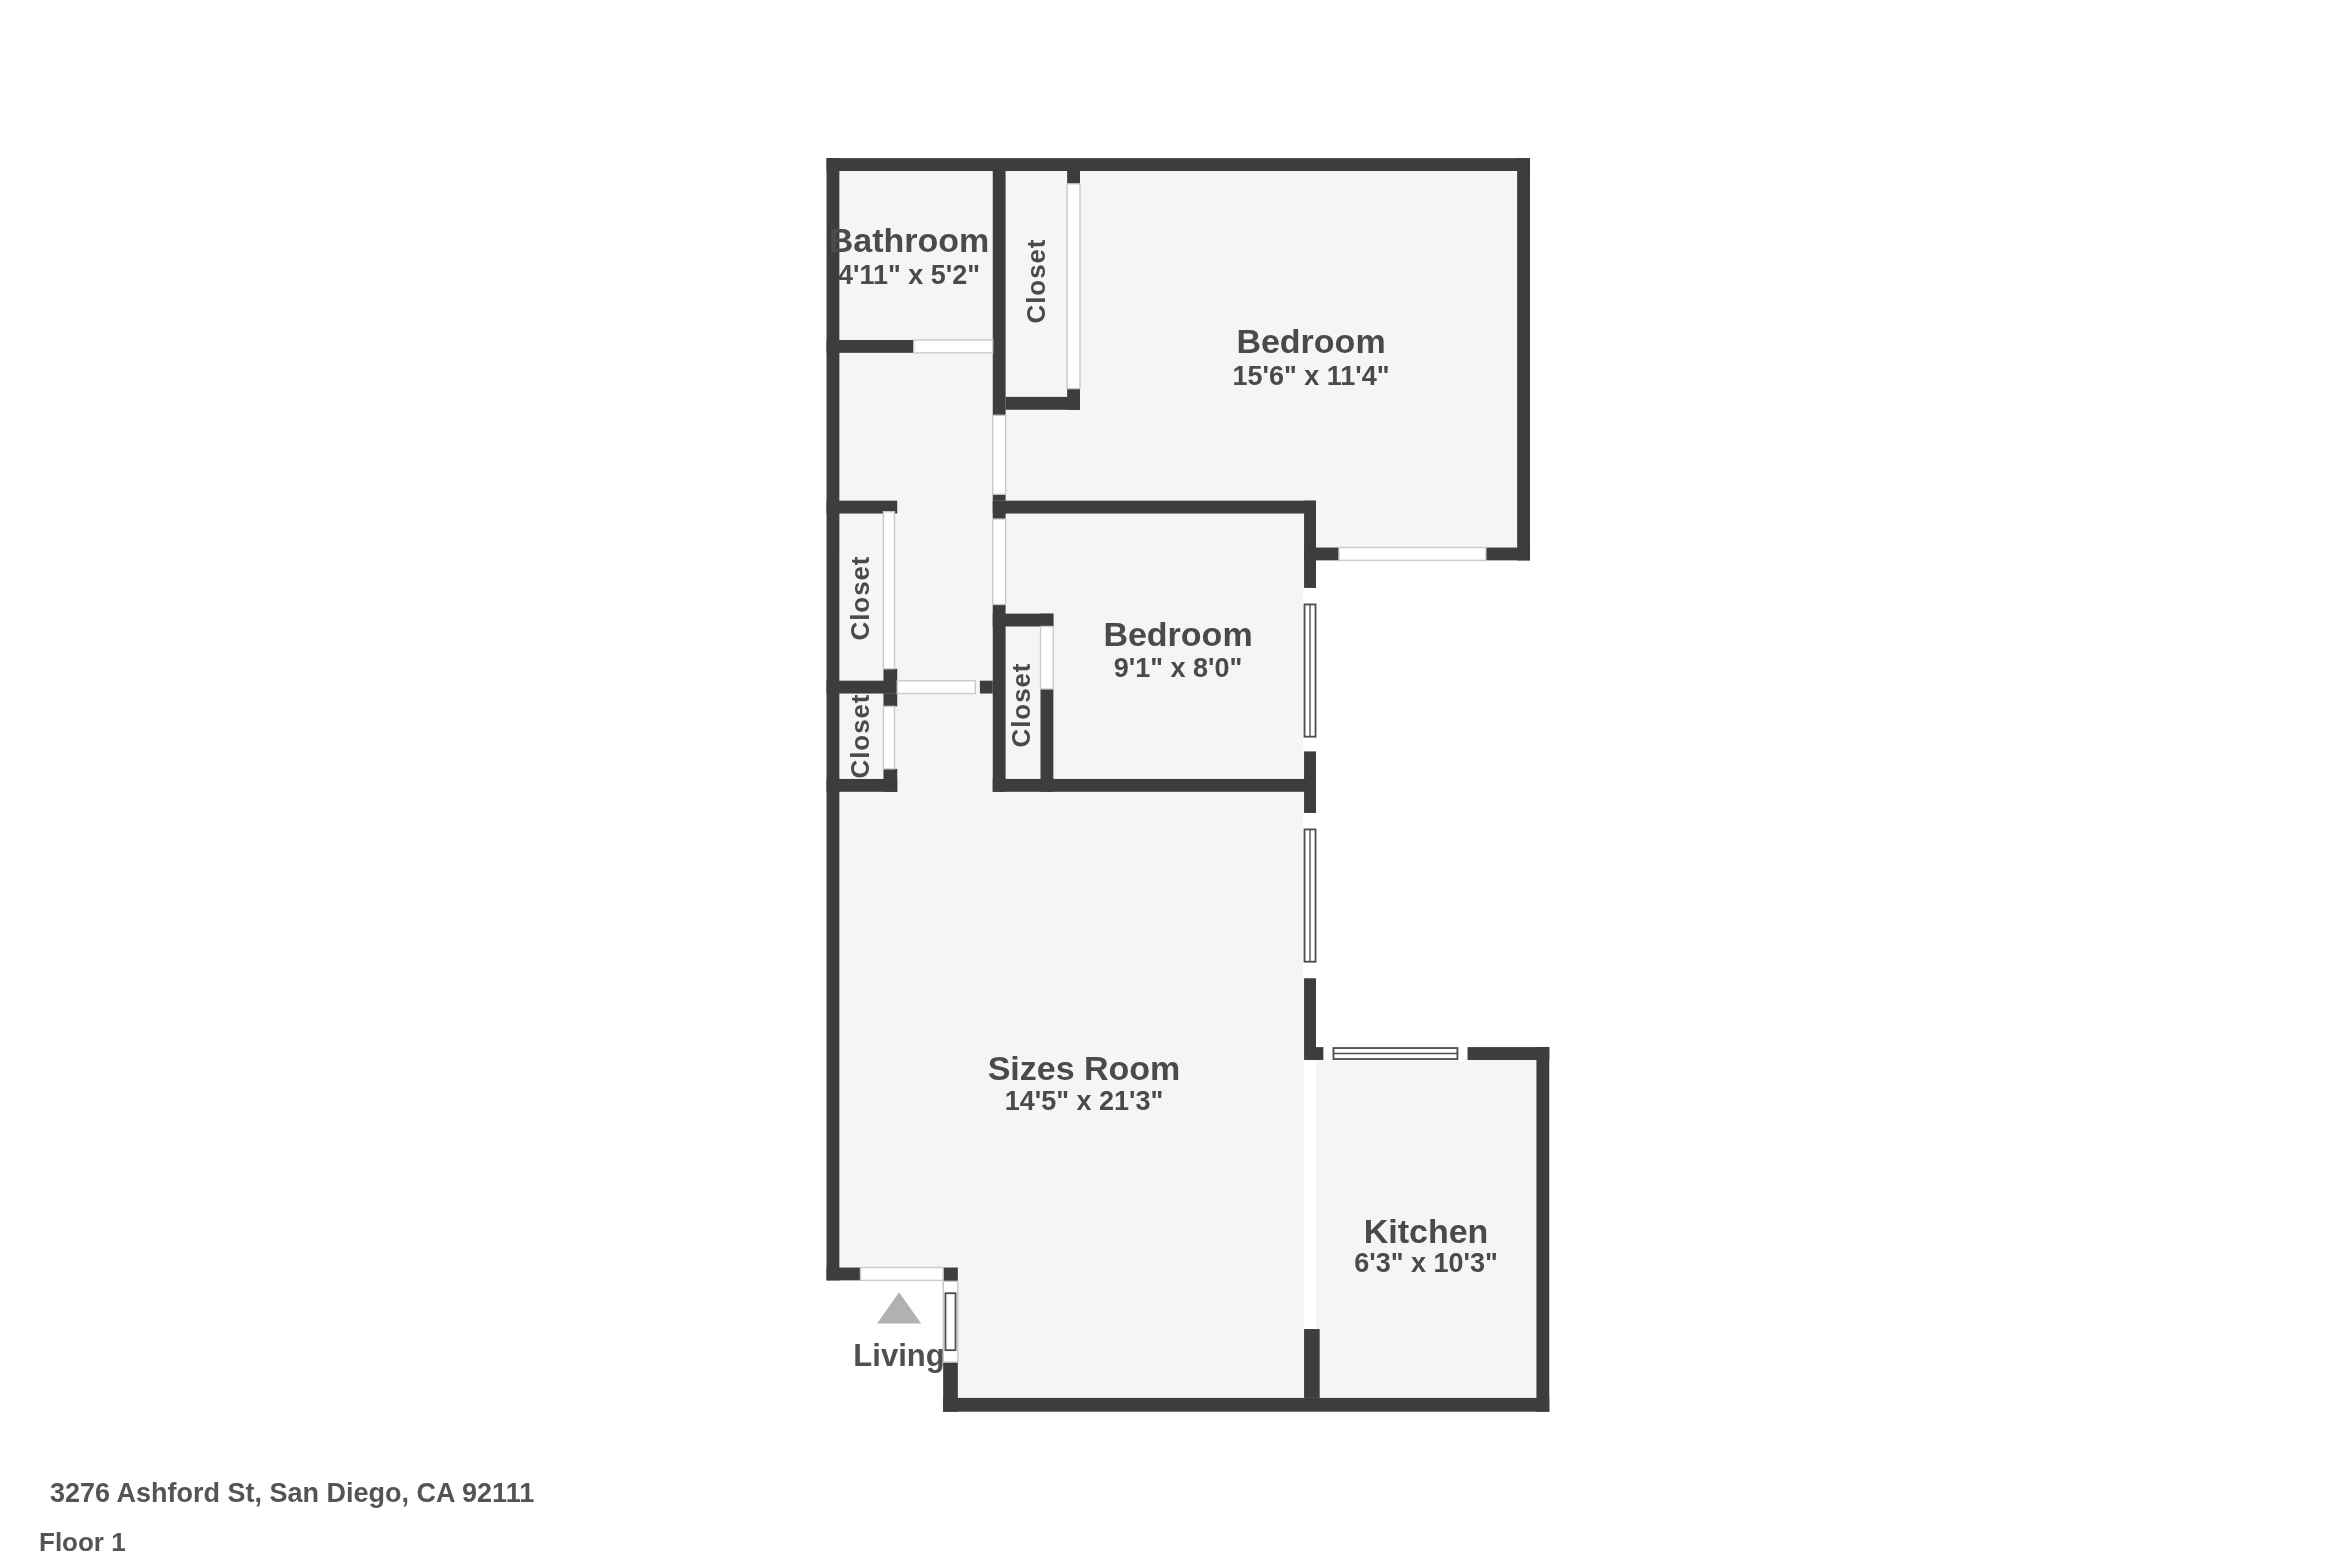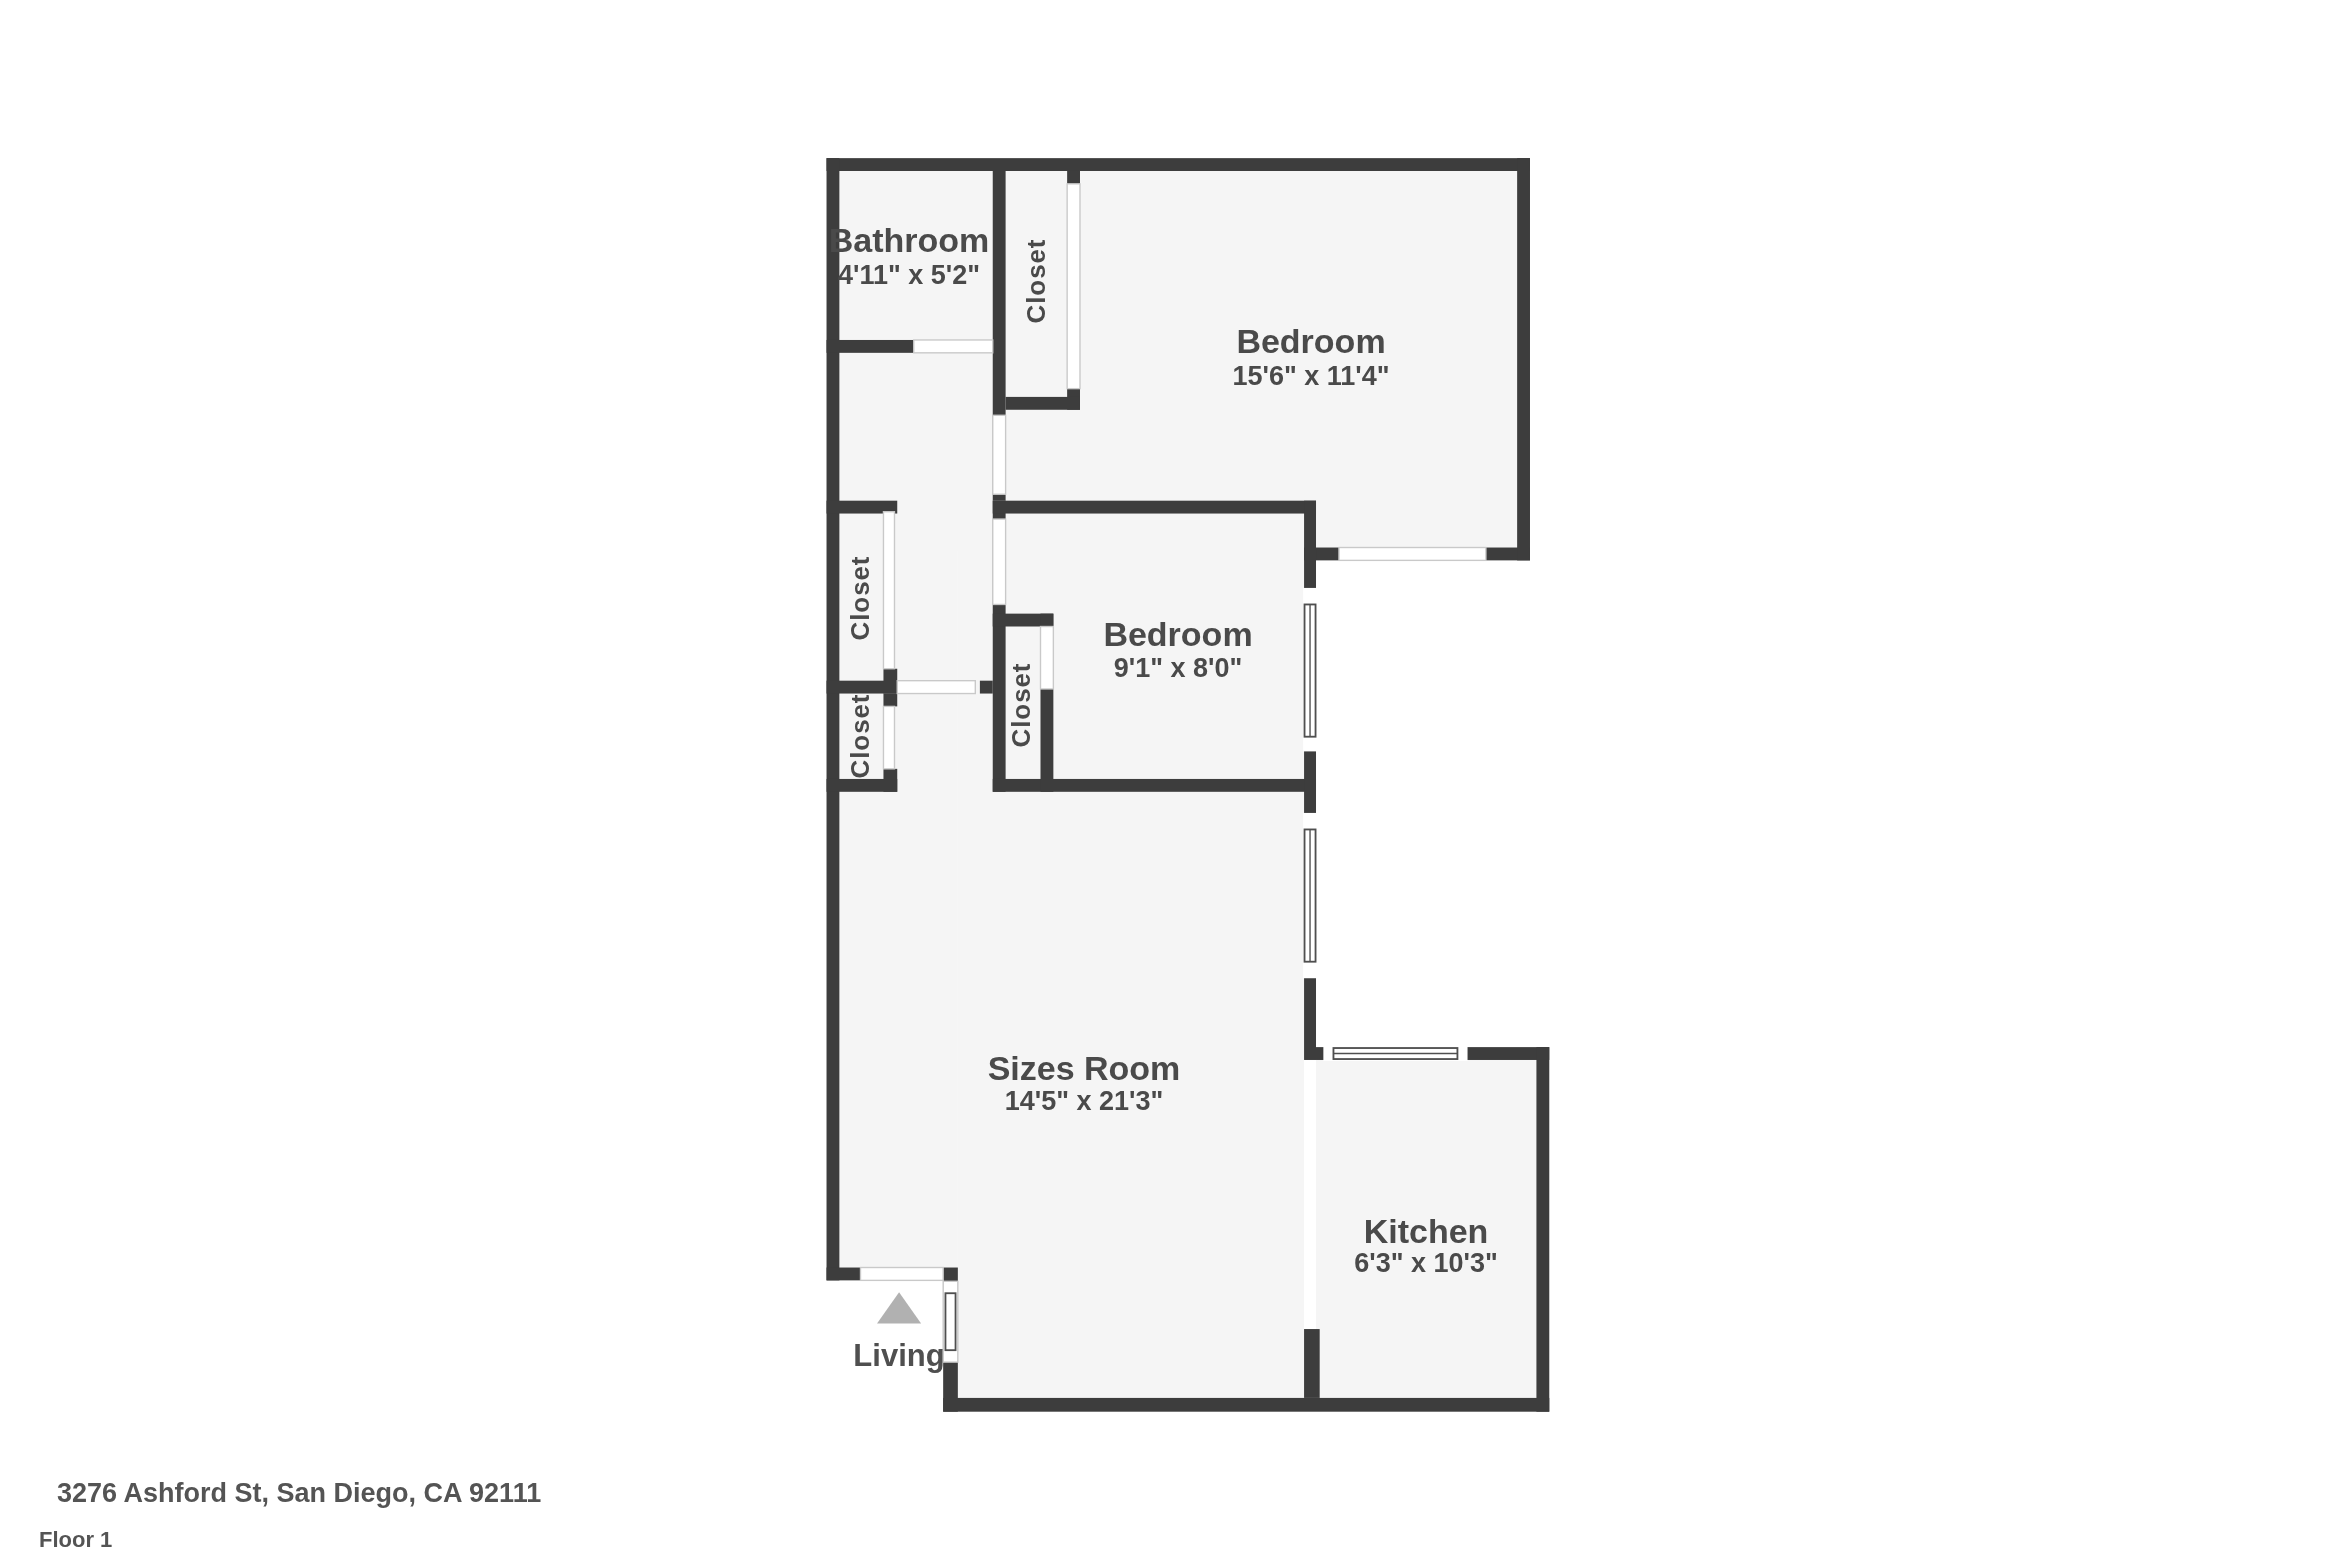--- a/index.html
+++ b/index.html
@@ -37,22 +37,22 @@
   .room-dims { font-size: 27px; }
   .closet-label { font-size: 26px; letter-spacing: 0.9px; }
   .entry-label { font-size: 31px; color: #4f4f4f; }
   .footer-text {
     position: absolute;
     font-weight: 700;
     color: #545454;
     line-height: 1;
     white-space: nowrap;
   }
-  .address-text { left: 57px; top: 1480px; font-size: 27px; }
-  .floor-text   { left: 39px; top: 1529px; font-size: 22px; }
+  .address-text { left: 50px; top: 1480px; font-size: 27px; }
+  .floor-text   { left: 39px; top: 1529px; font-size: 26px; }
   .disclaimer-text {
     left: 1193px; top: 1536px;
     transform: translateX(-50%);
     font-size: 21px;
     color: #484848;
   }
 </style>
 </head>
 <body>
 

